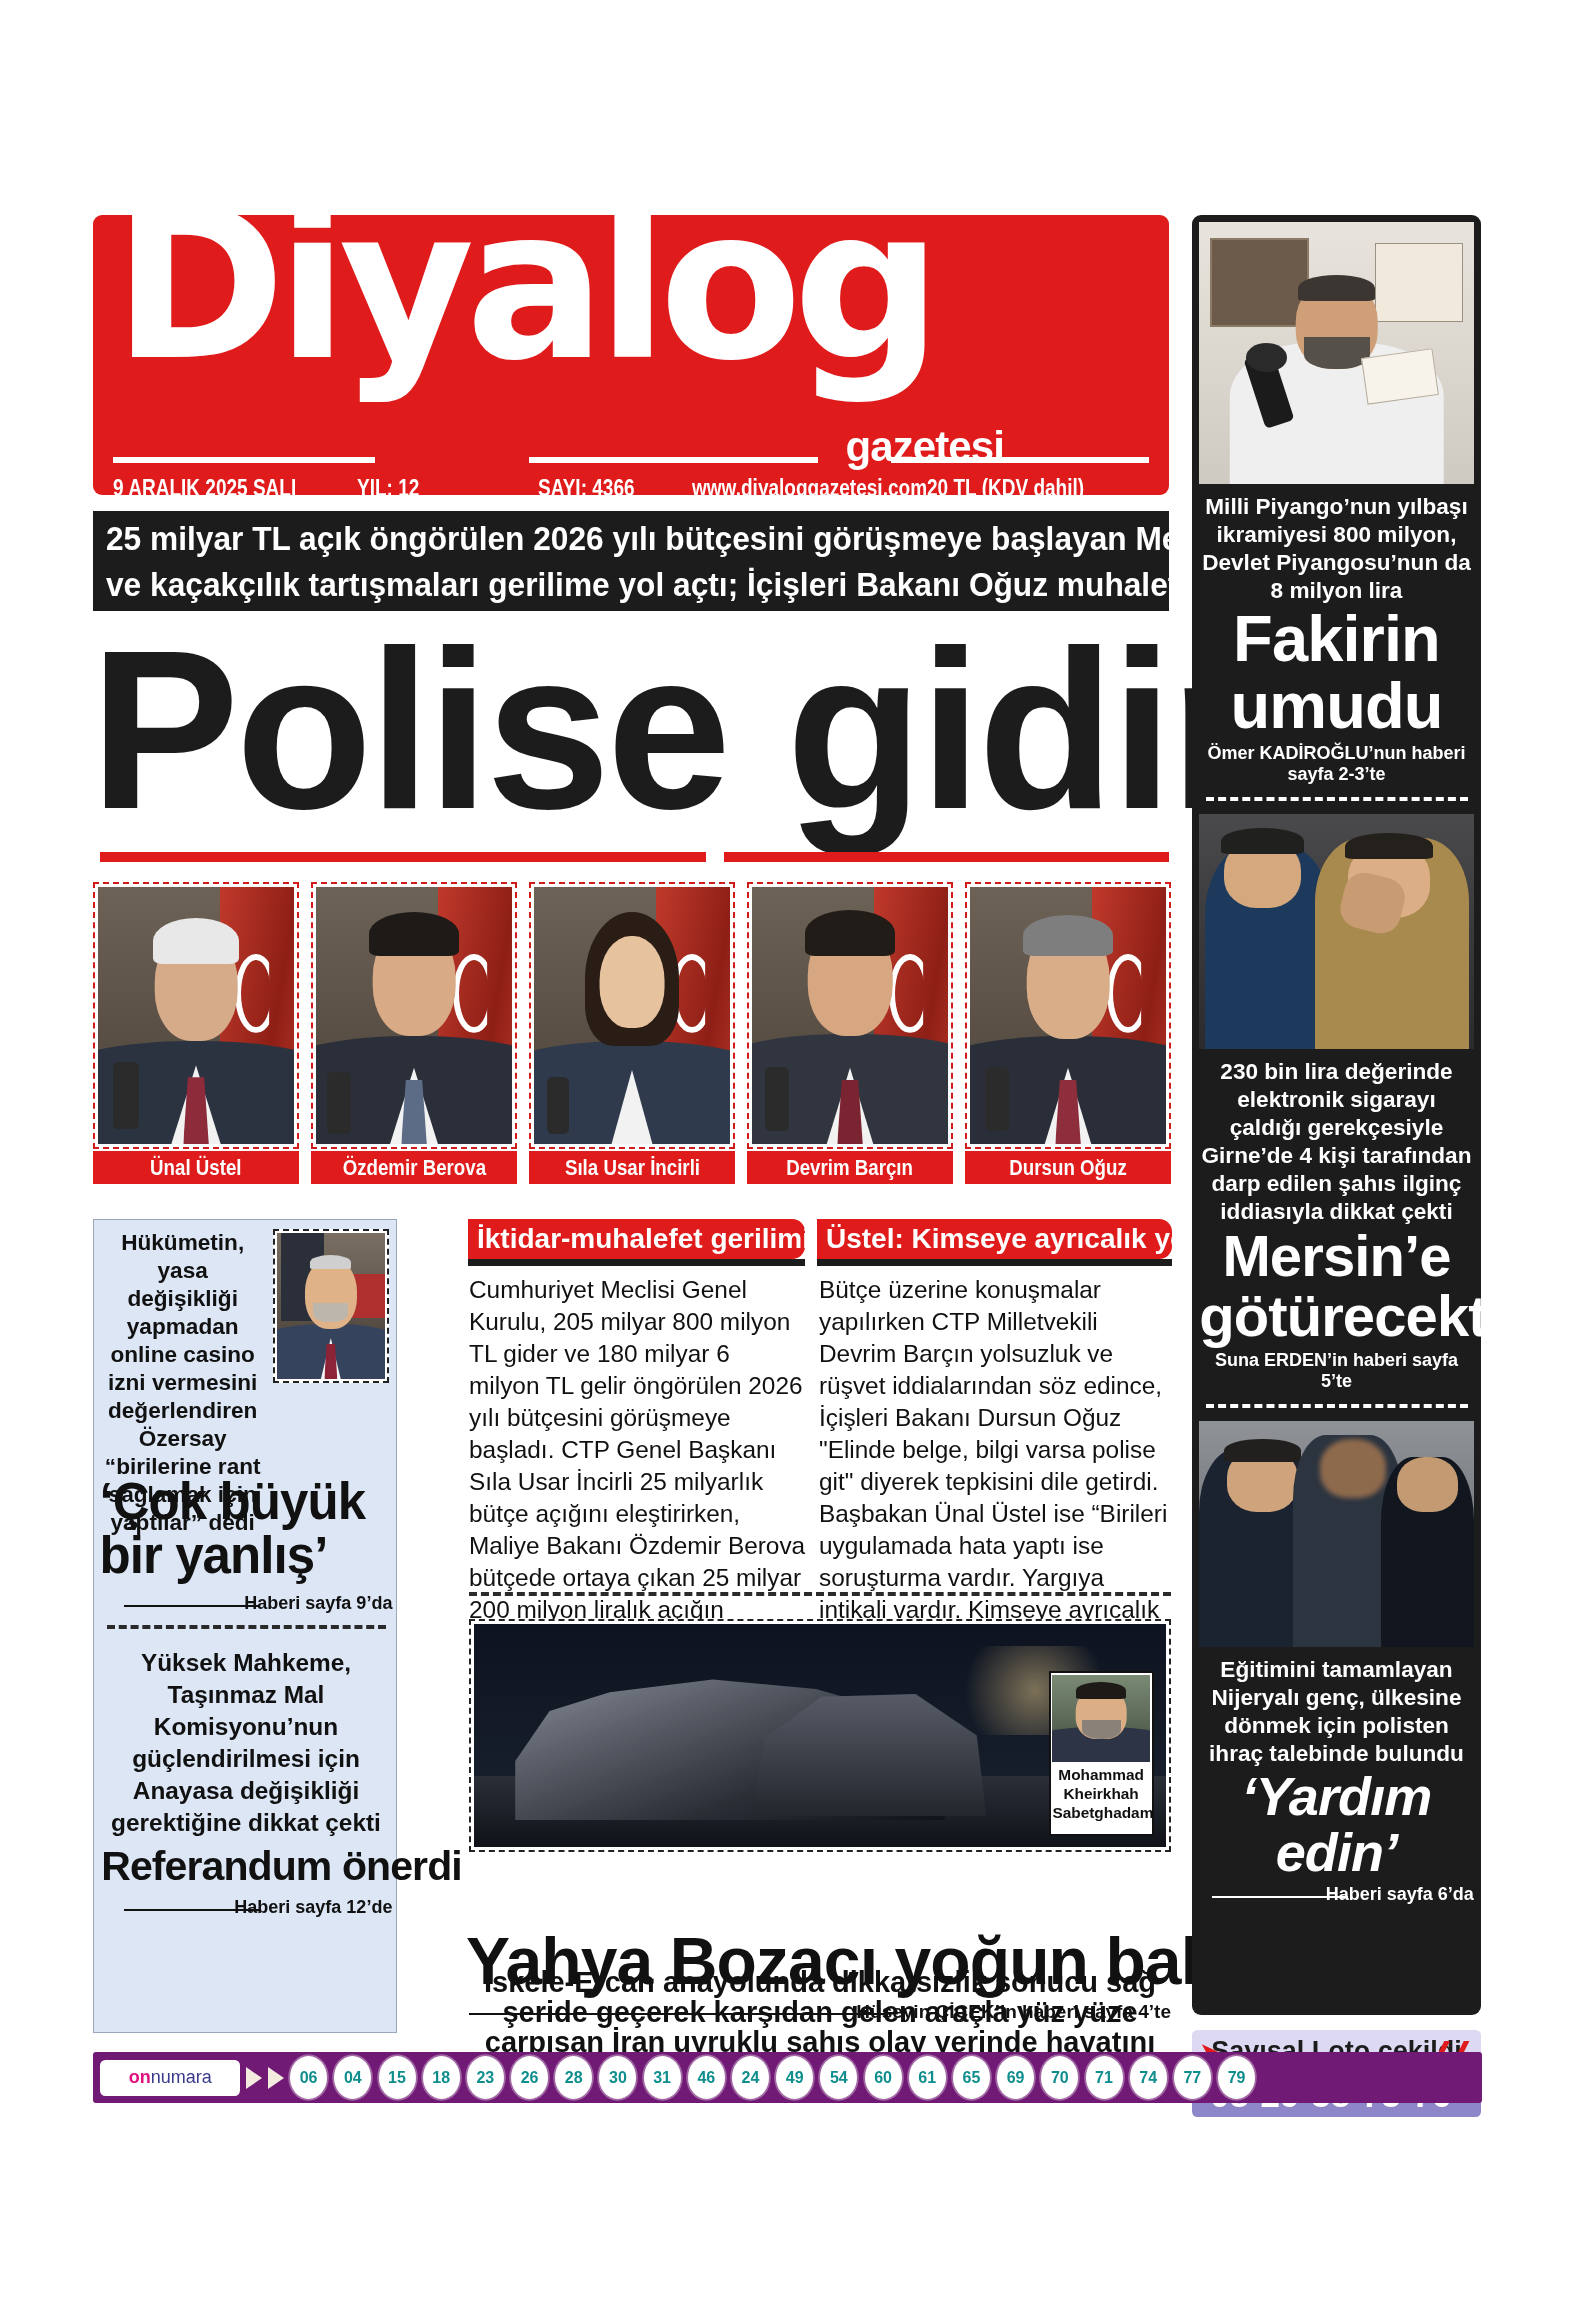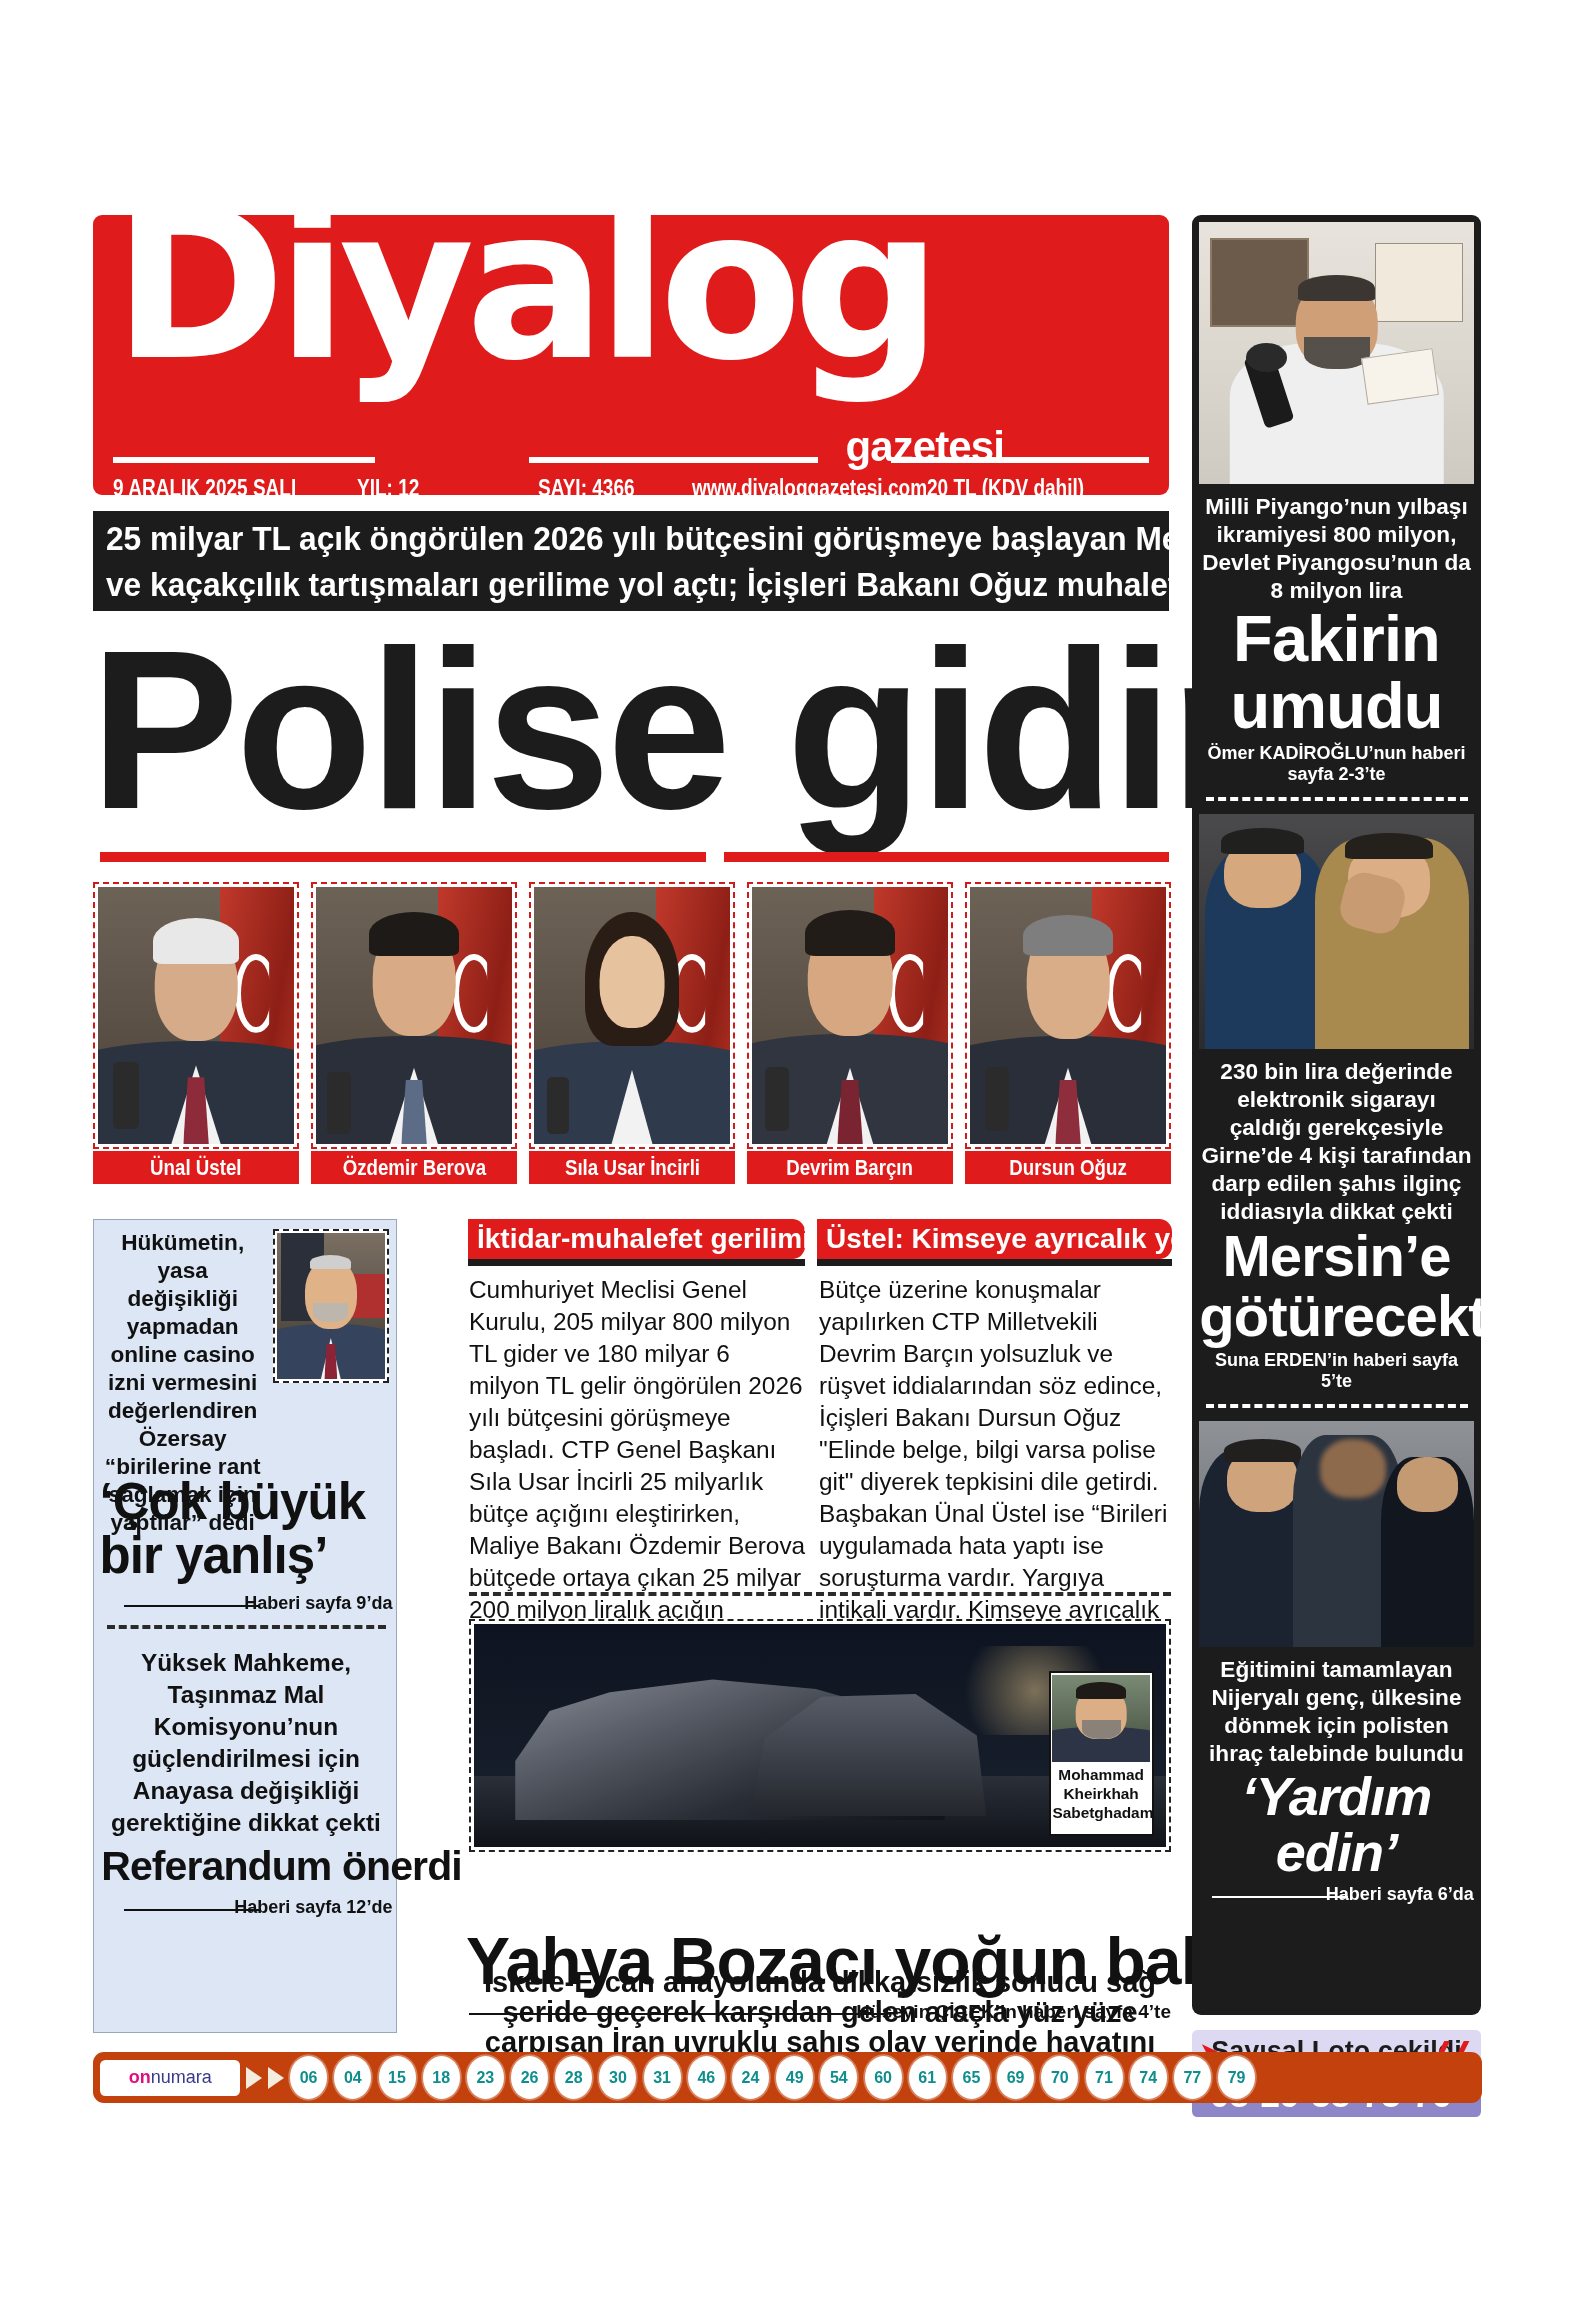--- a/index.html
+++ b/index.html
@@ -246,21 +246,21 @@
           font-family:"DejaVu Sans", sans-serif; line-height:18px; }
   .chev.l { left:7.2px; } .chev.r { right:7.2px; }
   .loto-nums { height:45px; background:#8d86c9; border-radius:0 0 5.4px 5.4px;
     color:#fff; text-align:center; line-height:45px;
     font-family:"Liberation Sans Narrow","Liberation Sans",sans-serif;
     font-weight:700; font-size:35px; letter-spacing:0px; }
 
   
   .numbar {
     position:absolute; left:93px; top:2052px; width:1389px; height:51px;
-    background:#c2410c; border-radius:11px; display:flex; align-items:center; padding:0 7.2px;
+    background:#701a75; border-radius:3px; display:flex; align-items:center; padding:0 7.2px;
   }
   .onnumara { width:140px; height:36px; background:#fff; border-radius:5.4px;
               display:flex; align-items:center; justify-content:center; margin-right:3.6px;
               font-family:"Liberation Sans", sans-serif; font-weight:700; font-size:18px; }
   .onn-a { color:#e0117f; } .onn-b { color:#3a3a8c; font-weight:400; }
   .arrow { width:0; height:0; border-left:16.3px solid #f5ece0;
            border-top:11.8px solid transparent; border-bottom:11.8px solid transparent; margin:0 2.7px; }
   .ball { width:37px; height:43px; border-radius:50%; background:#fff; color:#0e8e8c;
           display:flex; align-items:center; justify-content:center; margin:0 3.6px;
           font-family:"Liberation Sans Narrow","Liberation Sans",sans-serif;

